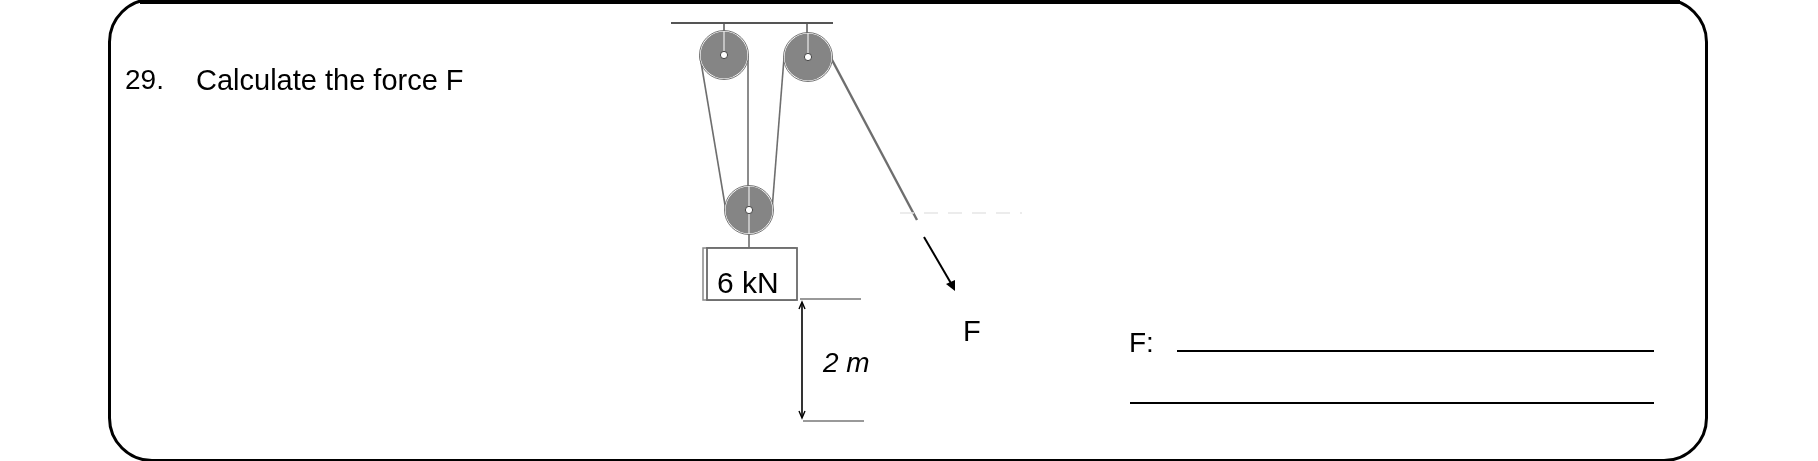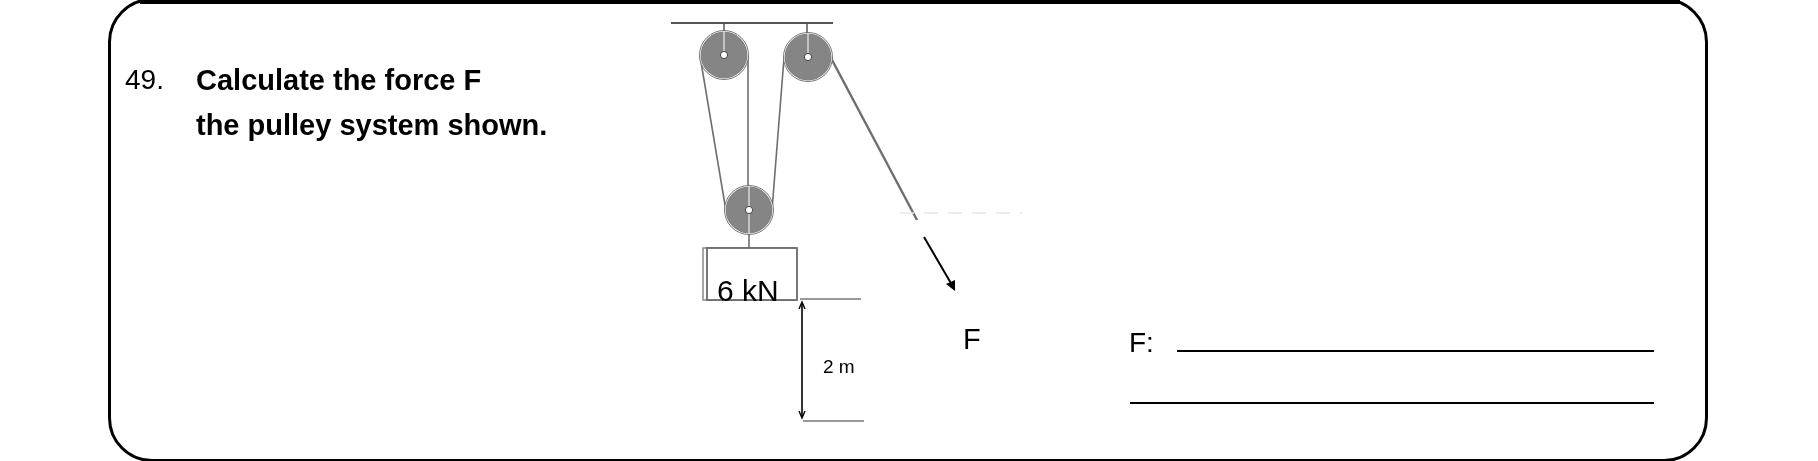--- a/index.html
+++ b/index.html
@@ -4,36 +4,35 @@
   <style>
     html, body { margin: 0; padding: 0; background: #ffffff; }
     body { width: 1818px; height: 461px; position: relative; overflow: hidden; font-family: "Liberation Sans", "DejaVu Sans", sans-serif; color: #000; }
     .frame {
       position: absolute; left: 108px; top: -2px; width: 1600px; height: 464px;
       border: 3px solid #000; border-radius: 44px; box-sizing: border-box;
     }
     .topband { position: absolute; left: 140px; top: 0; width: 1540px; height: 4px; background: #000; }
     .qnum { position: absolute; left: 125px; top: 58px; font-size: 28px; line-height: 44px; }
     .qtext { position: absolute; left: 196px; top: 58px; font-size: 29px; line-height: 44.5px; width: 420px; }
-    .qtext div { white-space: nowrap; font-weight: bold; }
+    .qtext div { white-space: nowrap; }
     svg.diagram { position: absolute; left: 0; top: 0; width: 1818px; height: 461px; }
-    .lbl { position: absolute; font-size: 29px; line-height: 1; white-space: nowrap; margin-top: 8px; }
+    .lbl { position: absolute; font-size: 29px; line-height: 1; white-space: nowrap; }
     .answer-label { position: absolute; left: 1129px; top: 329px; font-size: 28px; line-height: 1; }
     .answer-line { position: absolute; height: 0; border-top: 2px solid #000; }
   </style>
 </head>
 <body>
 
 <div class="topband"></div>
 <div class="frame"></div>
 
-<div class="qnum">49.</div>
+<div class="qnum">29.</div>
 <div class="qtext">
   <div>Calculate the force F</div>
-  <div>the pulley system shown.</div>
 </div>
 
 <svg class="diagram" viewBox="0 0 1818 461" xmlns="http://www.w3.org/2000/svg">
 
   <line x1="671" y1="23" x2="833" y2="23" stroke="#555" stroke-width="2"></line>
 
   <line x1="724" y1="23" x2="724" y2="55" stroke="#555" stroke-width="1.5"></line>
   <line x1="807" y1="23" x2="807" y2="57" stroke="#555" stroke-width="1.5"></line>
 
   <line x1="700" y1="56" x2="726" y2="211" stroke="#6e6e6e" stroke-width="1.6"></line>
@@ -70,18 +69,18 @@
   <line x1="803" y1="421" x2="864" y2="421" stroke="#777" stroke-width="1.6"></line>
   <line x1="802" y1="303" x2="802" y2="417" stroke="#000" stroke-width="1.6"></line>
   <path d="M799 309 L802 302 L805 309" fill="none" stroke="#000" stroke-width="1.4"></path>
   <path d="M799 411 L802 418 L805 411" fill="none" stroke="#000" stroke-width="1.4"></path>
 
   <line x1="924" y1="237" x2="952" y2="285" stroke="#000" stroke-width="2"></line>
   <path d="M946 284 L955 291 L955 280 Z" fill="#000"></path>
 </svg>
 
 <div class="lbl" style="left:717px; top:268px; font-size:30px;">6 kN</div>
-<div class="lbl" style="left:823px; top:349px; font-size:19px;">2 m</div>
+<div class="lbl" style="left:823px; top:349px; font-size:28px;font-style:italic;">2 m</div>
 <div class="lbl" style="left:963px; top:317px; font-size:29px;">F</div>
 
 <div class="answer-label">F:</div>
 <div class="answer-line" style="left:1177px; top:350px; width:477px;"></div>
 <div class="answer-line" style="left:1130px; top:402px; width:524px;"></div>
 
 </body></html>

